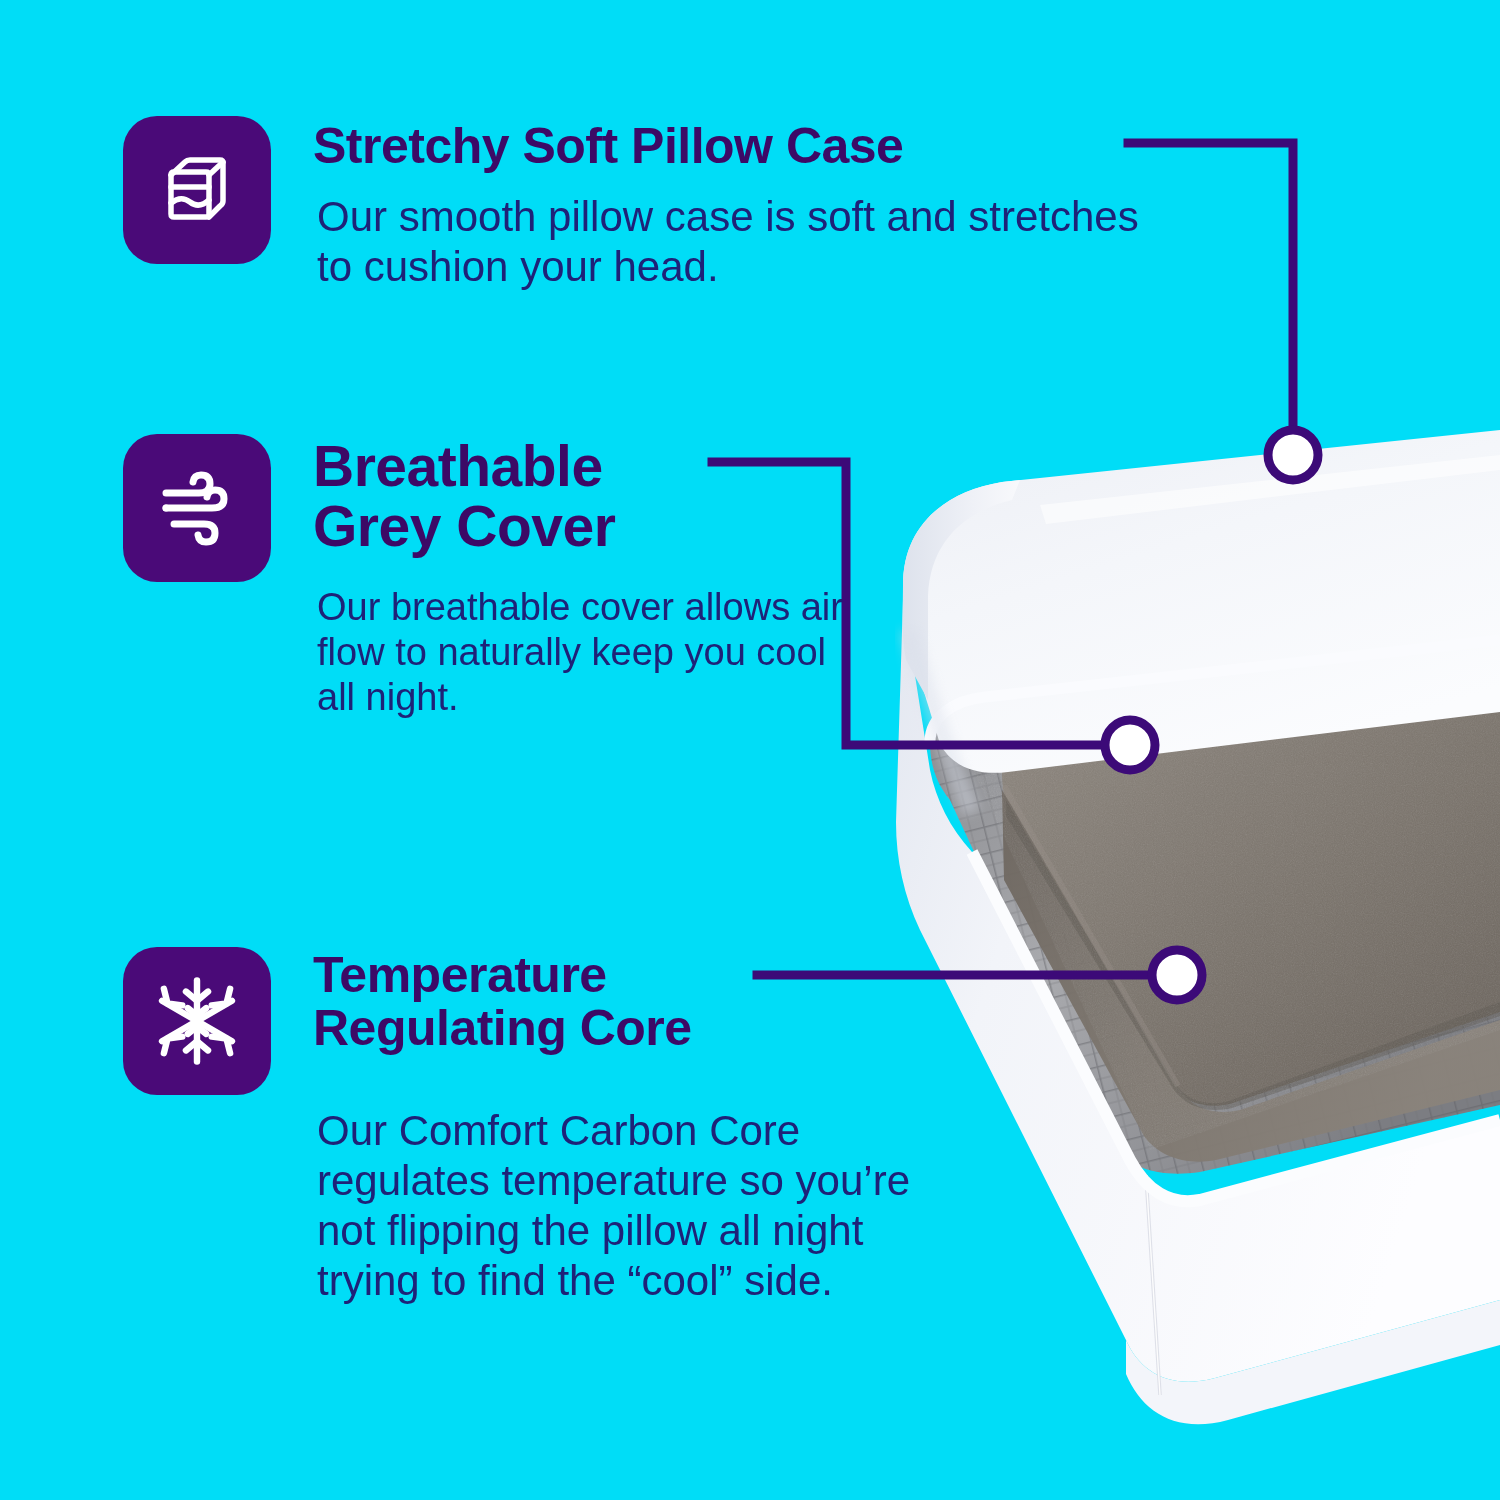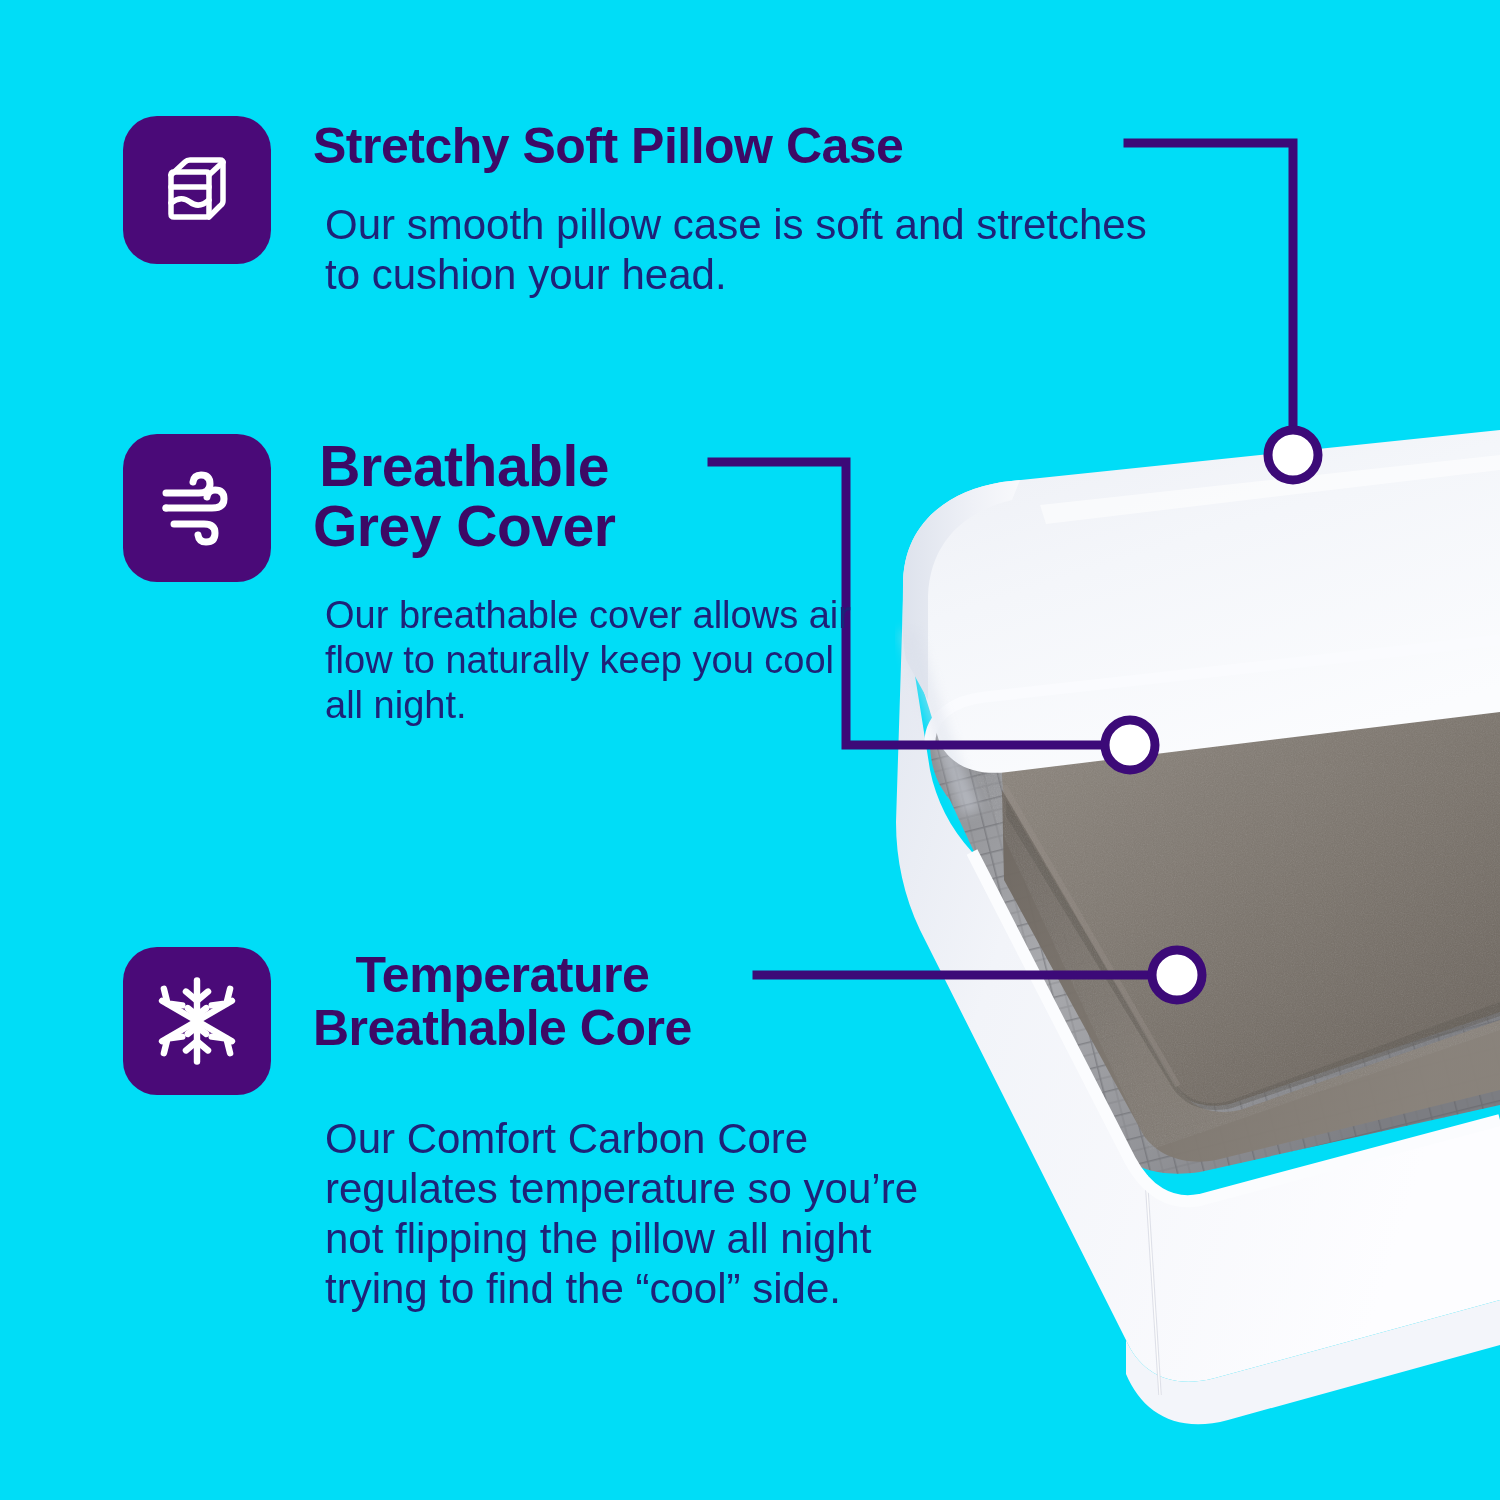--- a/index.html
+++ b/index.html
@@ -46,26 +46,25 @@
   }
   .icon-tile svg { display: block; }
 
   .feature-title {
     font-weight: 700;
     color: #3C0A66;
     letter-spacing: -0.5px;
     line-height: 1.06;
     margin: 0;
     white-space: pre-line;
-    text-align: center;
   }
   .feature-body {
     color: #1E2278;
     line-height: 1.19;
-    margin: 12px;
+    margin: 4px;
     font-weight: 400;
     white-space: pre-line;
   }
 
   
   #feature-1 { left: 123px; top: 116px; width: 1050px; }
   #feature-1 .feature-title { position: absolute; left: 190px; top: 4px; font-size: 50px; }
   #feature-1 .feature-body  { position: absolute; left: 190px; top: 72px; font-size: 42px; width: 830px;}
 
   
@@ -335,17 +334,17 @@
 
             <path d="M14 15 L18 31 L34 33"></path>
             <path d="M86 15 L82 31 L66 33"></path>
             <path d="M14 85 L18 69 L34 67"></path>
             <path d="M86 85 L82 69 L66 67"></path>
           </g>
         </svg>
       </span>
     </div>
     <h2 class="feature-title">Temperature
-Breathable Core</h2>
+Regulating Core</h2>
     <p class="feature-body">Our Comfort Carbon Core regulates temperature so you’re not flipping the pillow all night trying to find the “cool” side.</p>
   </div>
 
 </div>
 
 </body></html>

